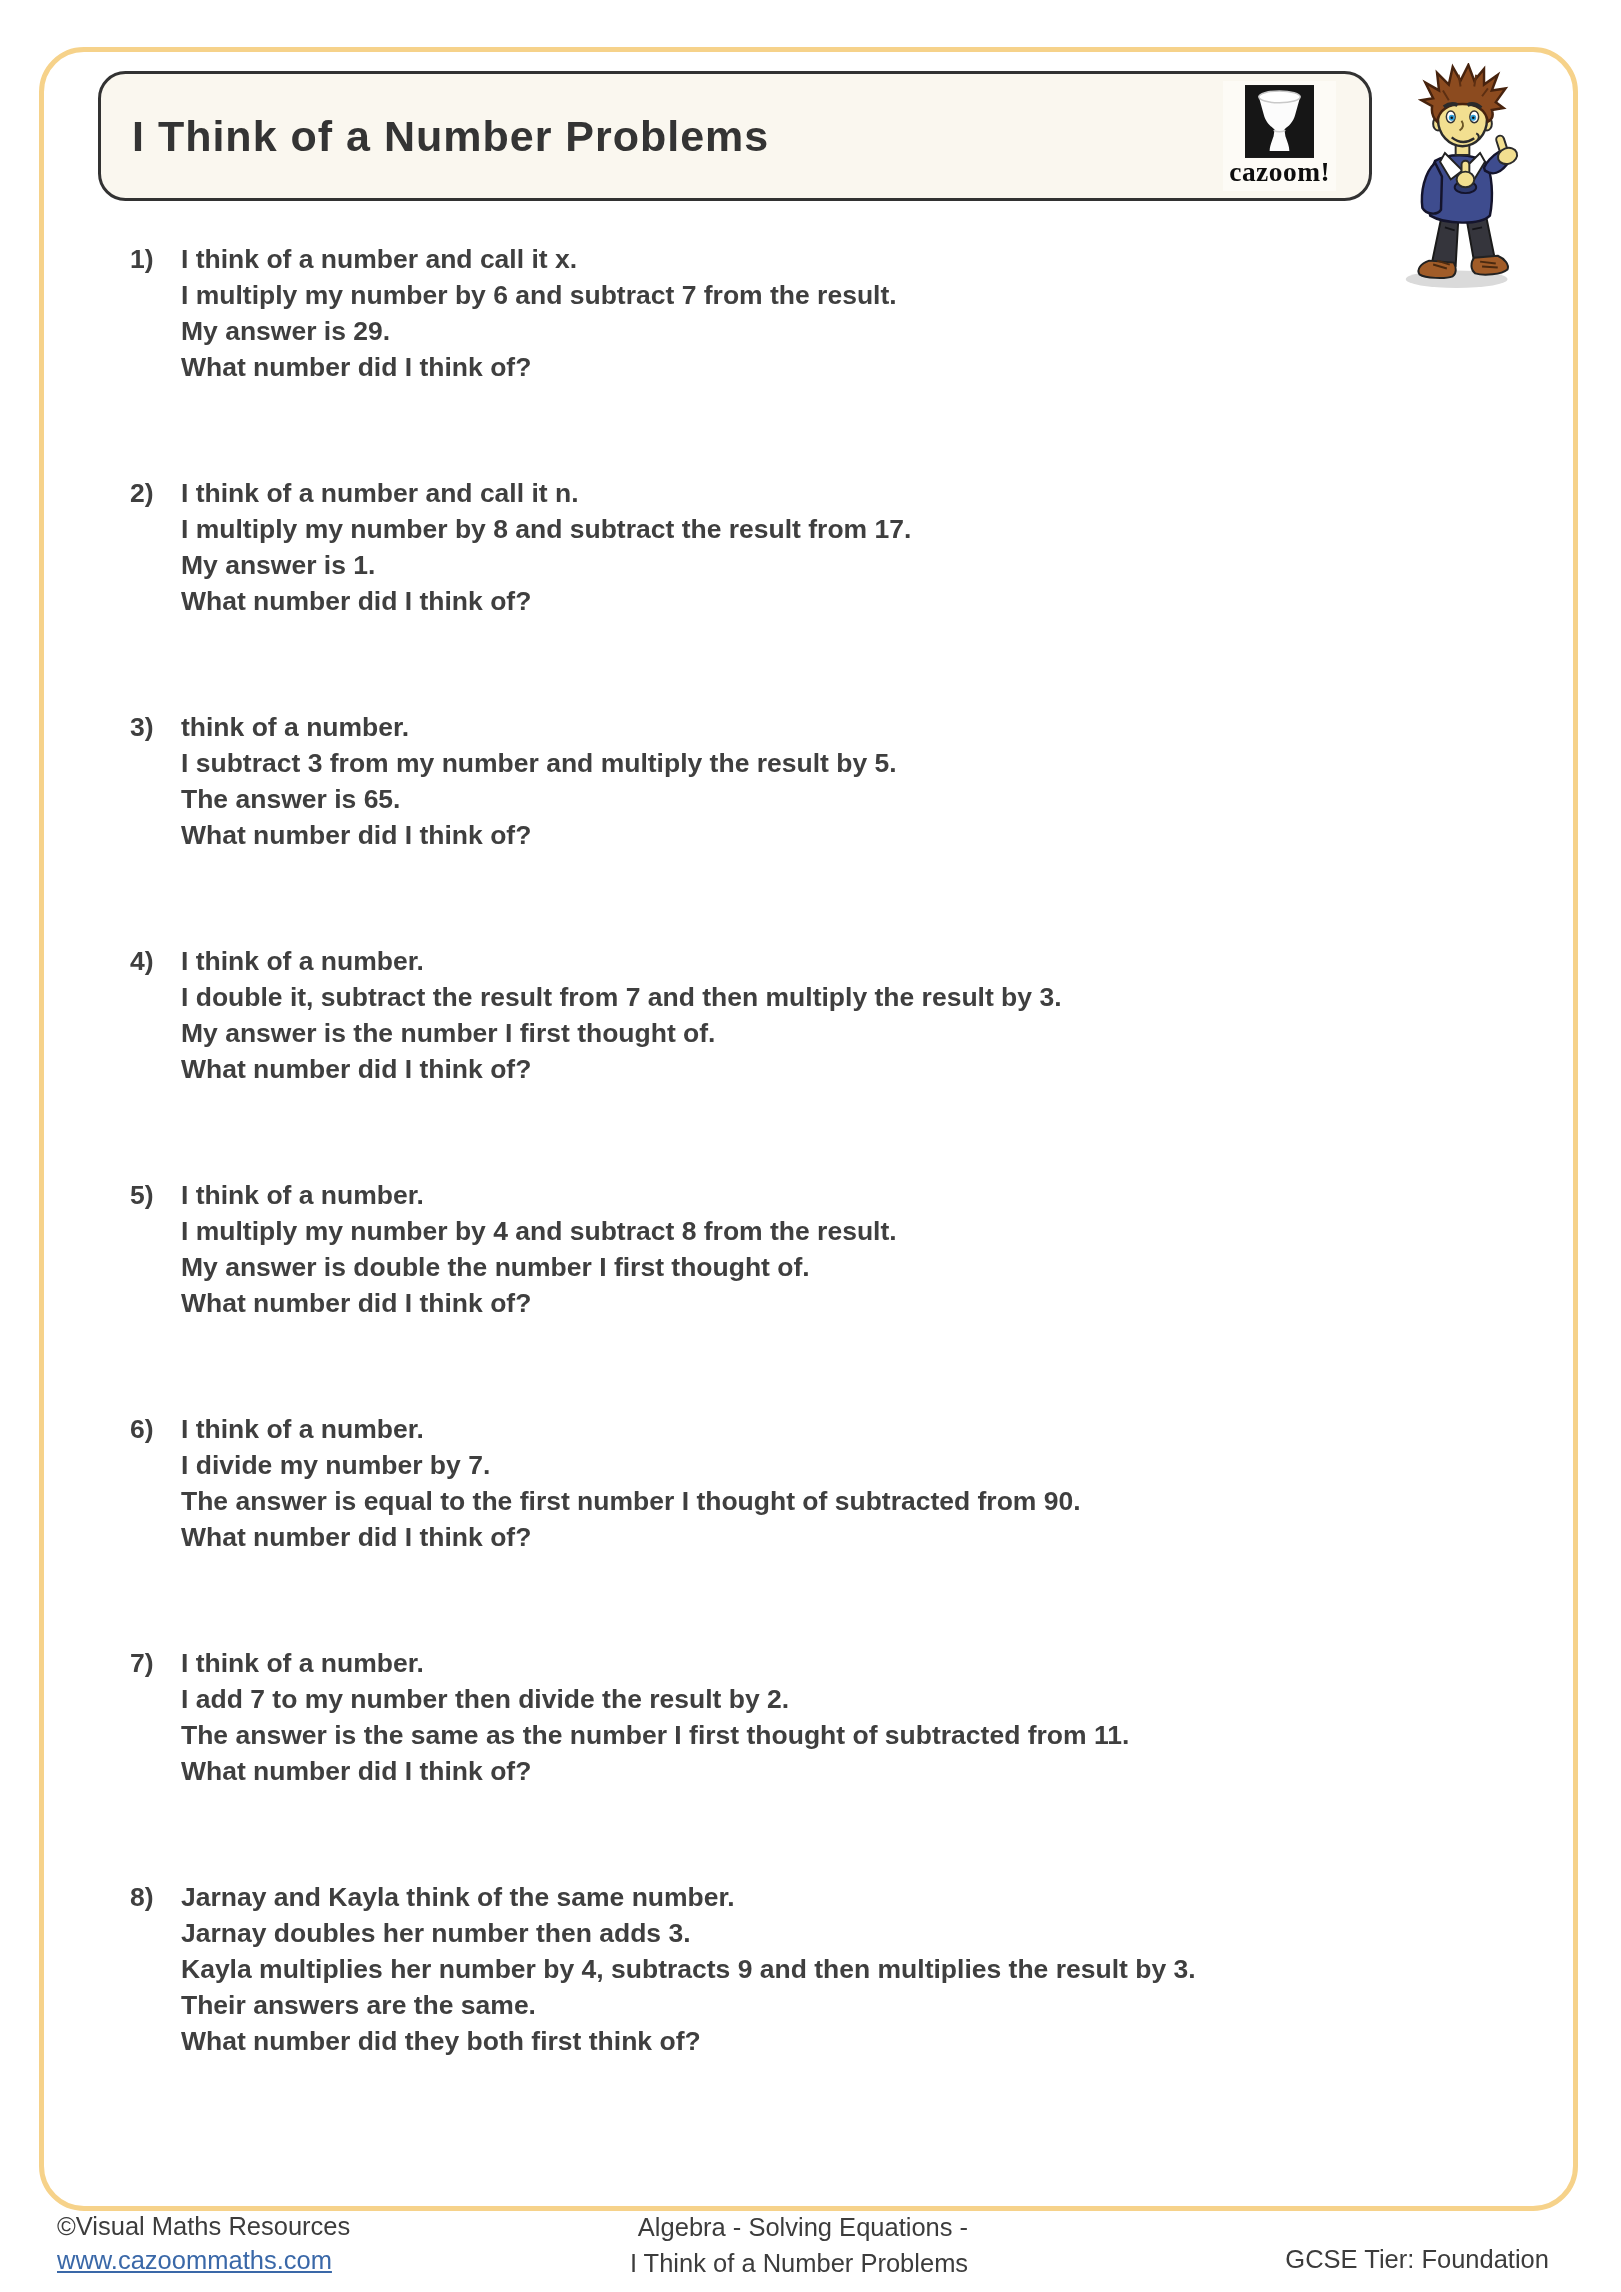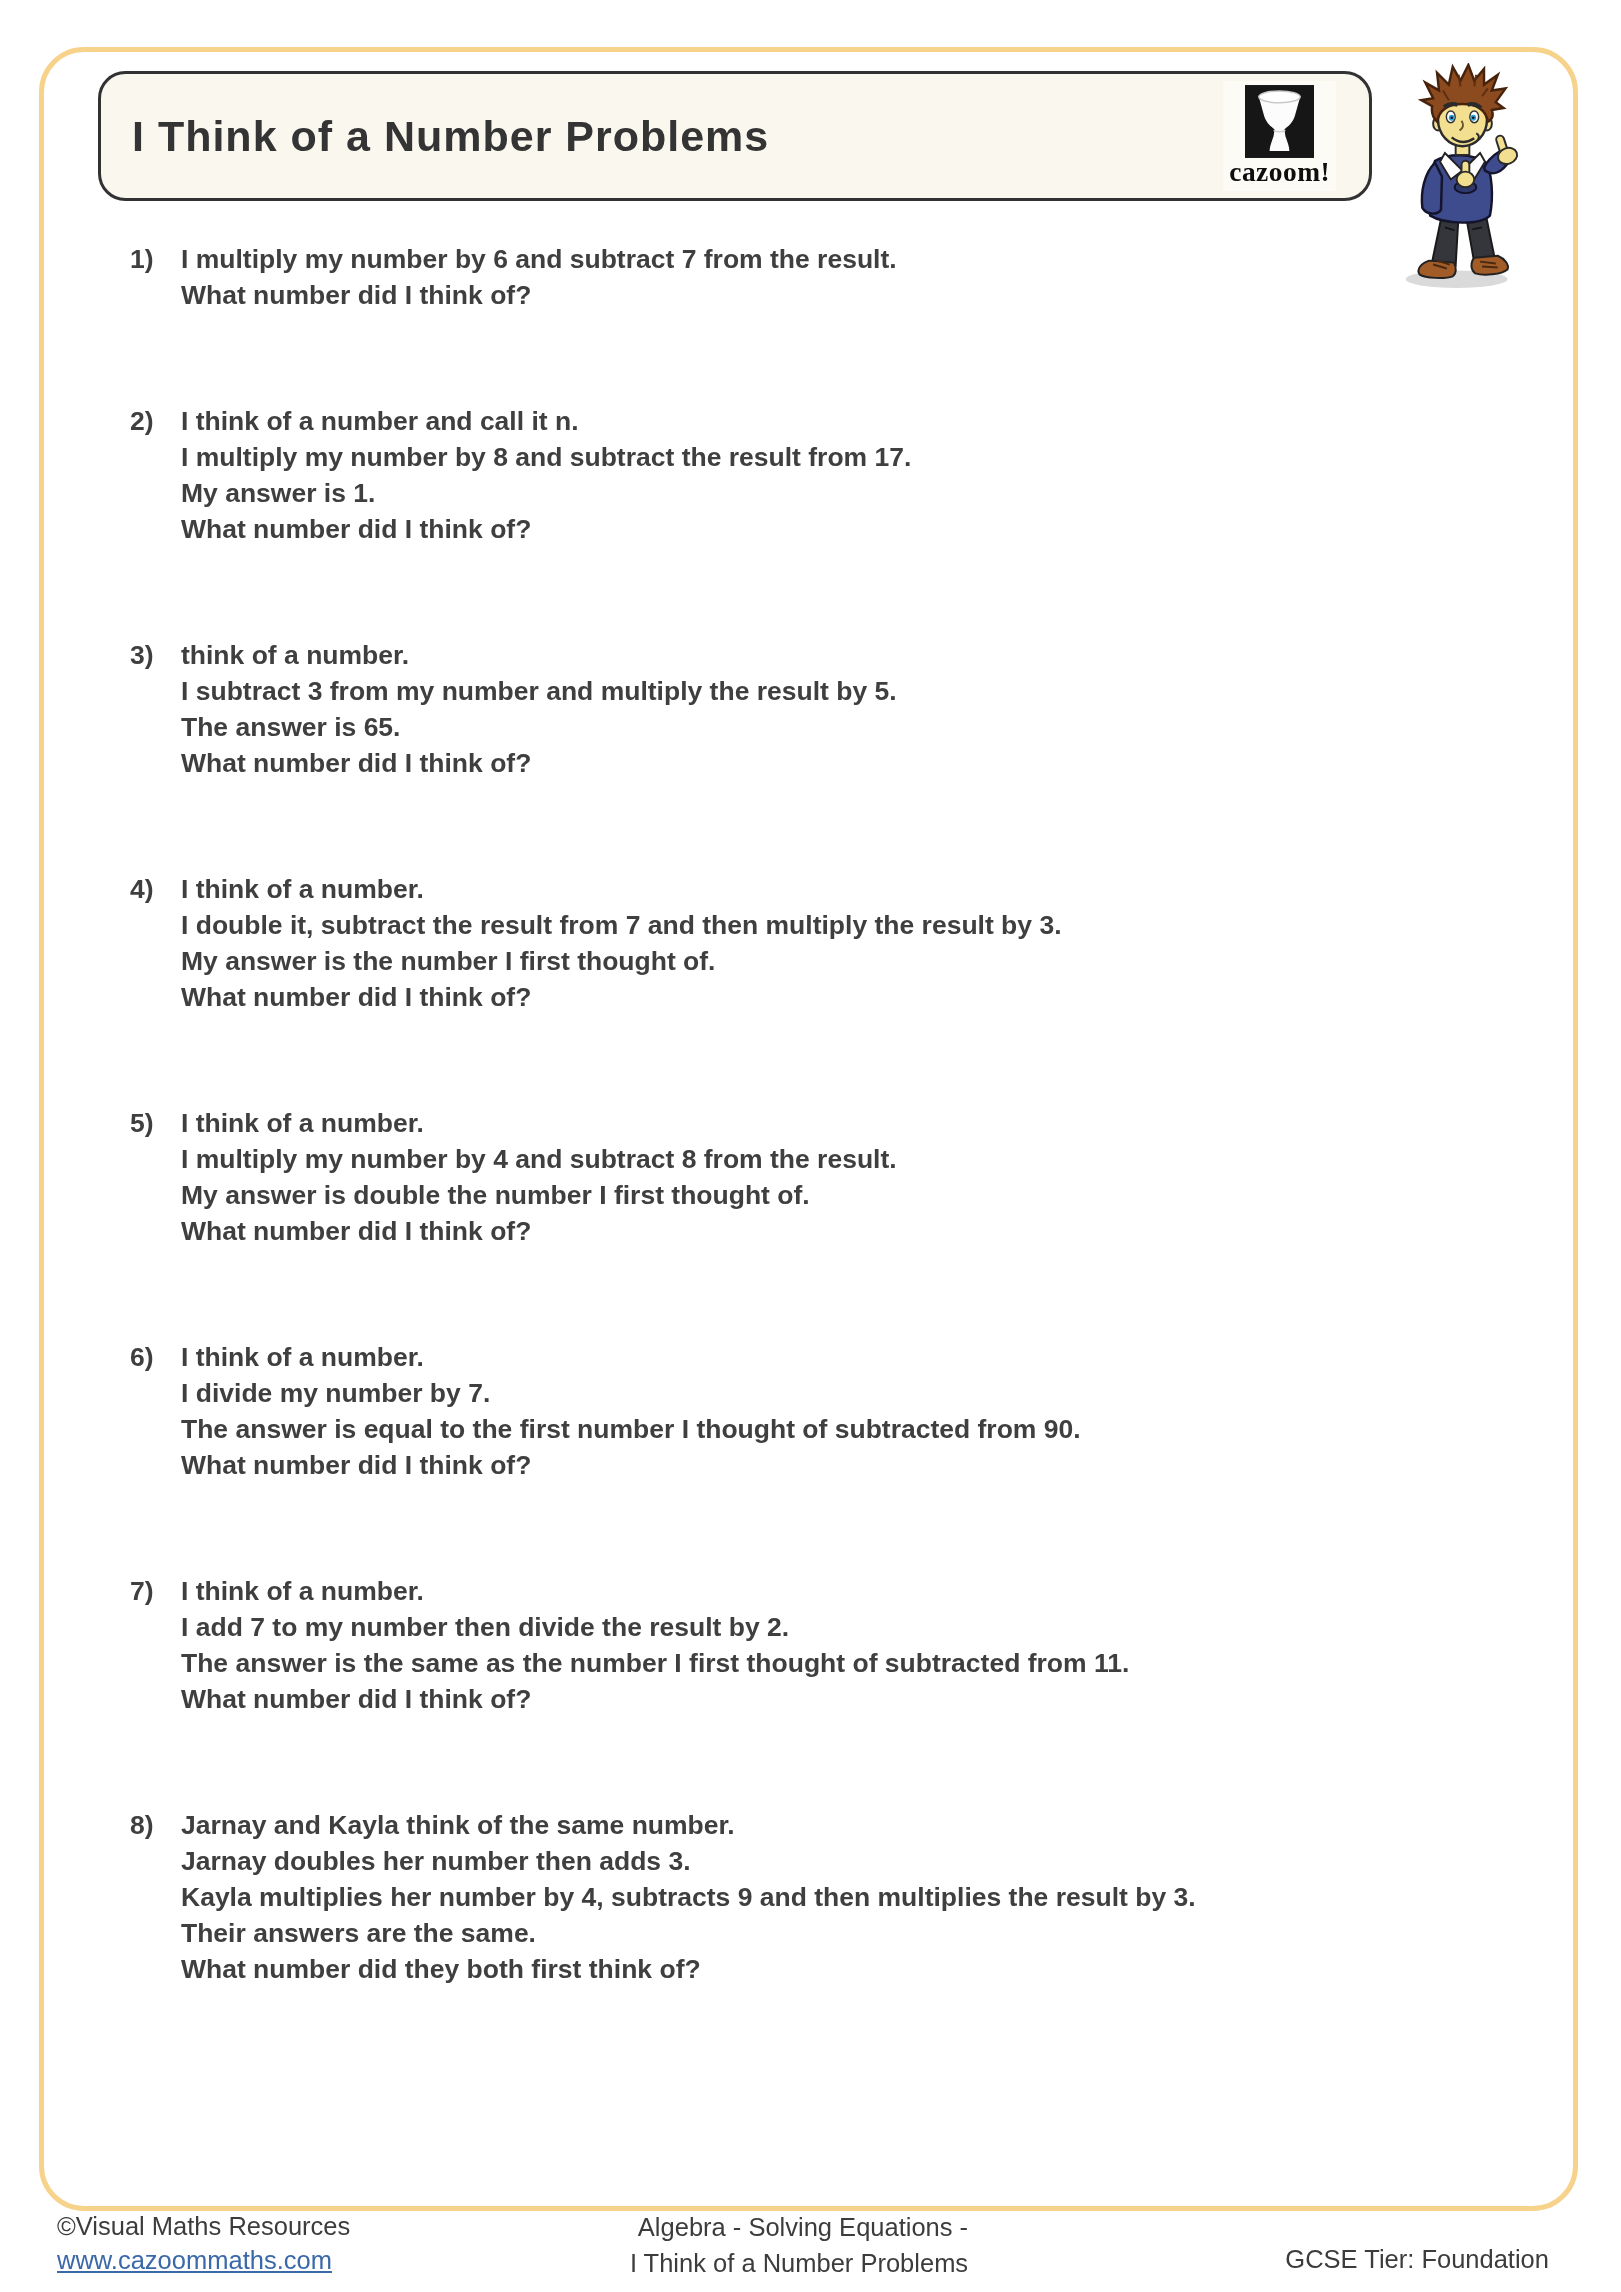--- a/index.html
+++ b/index.html
@@ -134,21 +134,23 @@
   <ellipse cx="73" cy="119" rx="9" ry="8" fill="#F2DF90" stroke="#2B2B2B" stroke-width="2"></ellipse>
 
   <rect x="106" y="74" width="8" height="18" rx="4" transform="rotate(-18 110 83)" fill="#F2DF90" stroke="#2B2B2B" stroke-width="2"></rect>
   <ellipse cx="116" cy="95" rx="10" ry="8" transform="rotate(-20 116 95)" fill="#F2DF90" stroke="#2B2B2B" stroke-width="2"></ellipse>
 </svg>
 
 <ol class="problems" id="problems">
   <li class="problem">
     <span class="num">1)</span>
     <span class="plines">
+        <div>I think of a number and call it x.</div>
         <div>I multiply my number by 6 and subtract 7 from the result.</div>
+        <div>My answer is 29.</div>
         <div>What number did I think of?</div>
       </span>
   </li>
 
   <li class="problem">
     <span class="num">2)</span>
     <span class="plines">
         <div>I think of a number and call it n.</div>
         <div>I multiply my number by 8 and subtract the result from 17.</div>
         <div>My answer is 1.</div>

